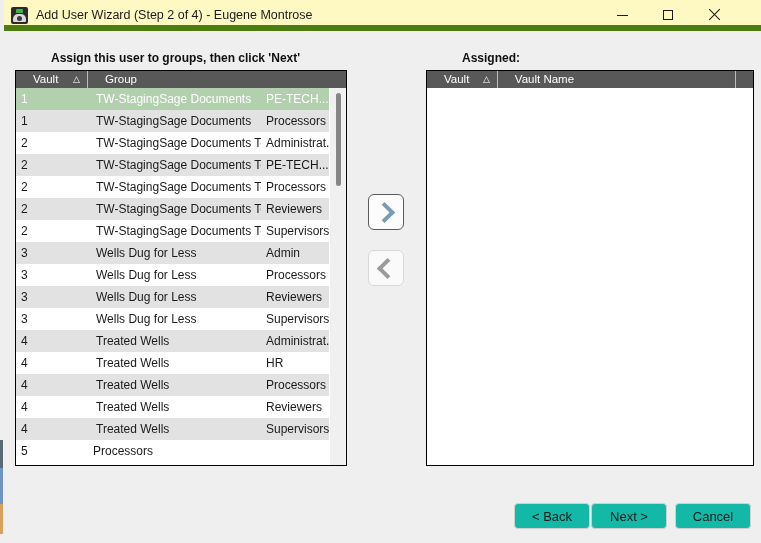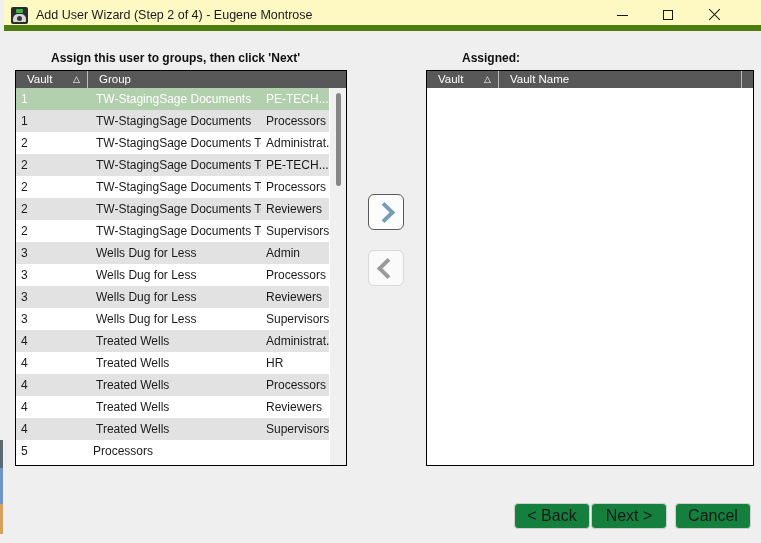--- a/index.html
+++ b/index.html
@@ -168,21 +168,21 @@
     height: 17px;
     background: #585858;
     color: #ffffff;
     font-size: 11.5px;
     box-sizing: border-box;
   }
   .lv-header .hcell {
     position: relative;
     height: 17px;
     line-height: 17px;
-    padding-left: 11px;
+    padding-left: 17px;
     box-sizing: border-box;
     white-space: nowrap;
     overflow: hidden;
     border-right: 1px solid #bdbdbd;
   }
   .lv-header .hcell:last-child { border-right: none; }
   .hcell .sortmark {
     position: absolute;
     right: 7px;
     top: 0;
@@ -285,24 +285,24 @@
     border-color: #9a9a9a;
     transform: rotate(-135deg);
     margin-left: 3px;
   }
 
   
   .fbtn {
     position: absolute;
     top: 472px;
     height: 26px;
-    background: #15803d;
+    background: #14b8a6;
     border: 1px solid #d0d0d0;
     border-radius: 4px;
-    font-size: 16px;
+    font-size: 13px;
     color: #1a1a1a;
     font-family: "Liberation Sans", sans-serif;
     display: flex;
     align-items: center;
     justify-content: center;
     cursor: default;
     box-sizing: border-box;
   }
   #back-button   { left: 510px; width: 76px; }
   #next-button   { left: 587px; width: 76px; }

